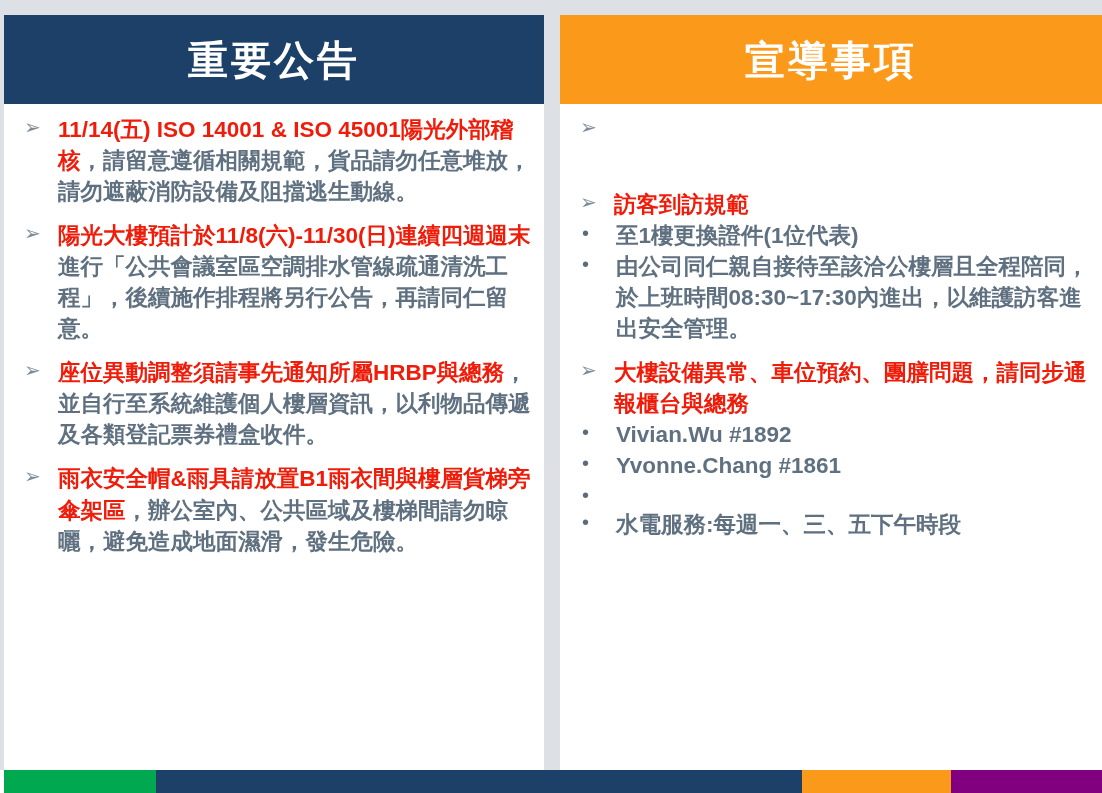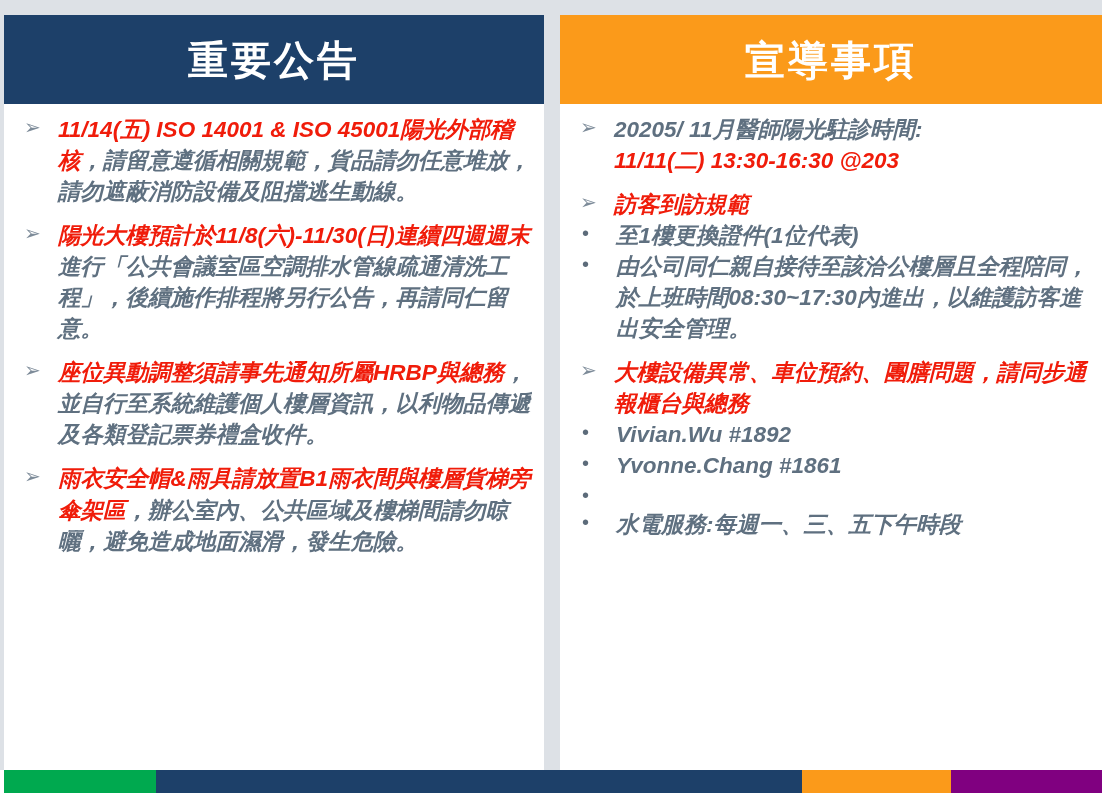--- a/index.html
+++ b/index.html
@@ -102,21 +102,20 @@
     color: #5c6b7a;
   }
 
   .bullet-text {
     flex: 1 1 auto;
     font-size: 22.5px;
     line-height: 1.38;
     color: #5f7080;
     font-weight: 600;
     word-break: break-word;
-    font-style: italic;
   }
   .bullet-text .hl {
     color: #f01c0a;
     font-weight: bold;
   }
   .indent-extra { padding-left: 108px; display: block; }
 
   
   .panel-right .bullet-text { font-weight: 600; }
 
@@ -174,21 +173,21 @@
   </div>
 
   <div class="panel panel-right">
     <div class="panel-header header-orange">
       <span class="title">宣導事項</span>
     </div>
     <div class="panel-body">
 
       <div class="bullet-block">
         <span class="marker marker-arrow">➢</span>
-        <span class="bullet-text"><span>20205/ 11月醫師陽光駐診時間:</span><br><span class="hl">11/11(二) 13:30-16:30 @203</span><br></span>
+        <span class="bullet-text"><br><br></span>
       </div>
 
       <div class="bullet-block tight">
         <span class="marker marker-arrow">➢</span>
         <span class="bullet-text"><span class="hl">訪客到訪規範</span></span>
       </div>
 
       <div class="bullet-block tight">
         <span class="marker marker-dot">•</span>
         <span class="bullet-text">至1樓更換證件(1位代表)</span>

